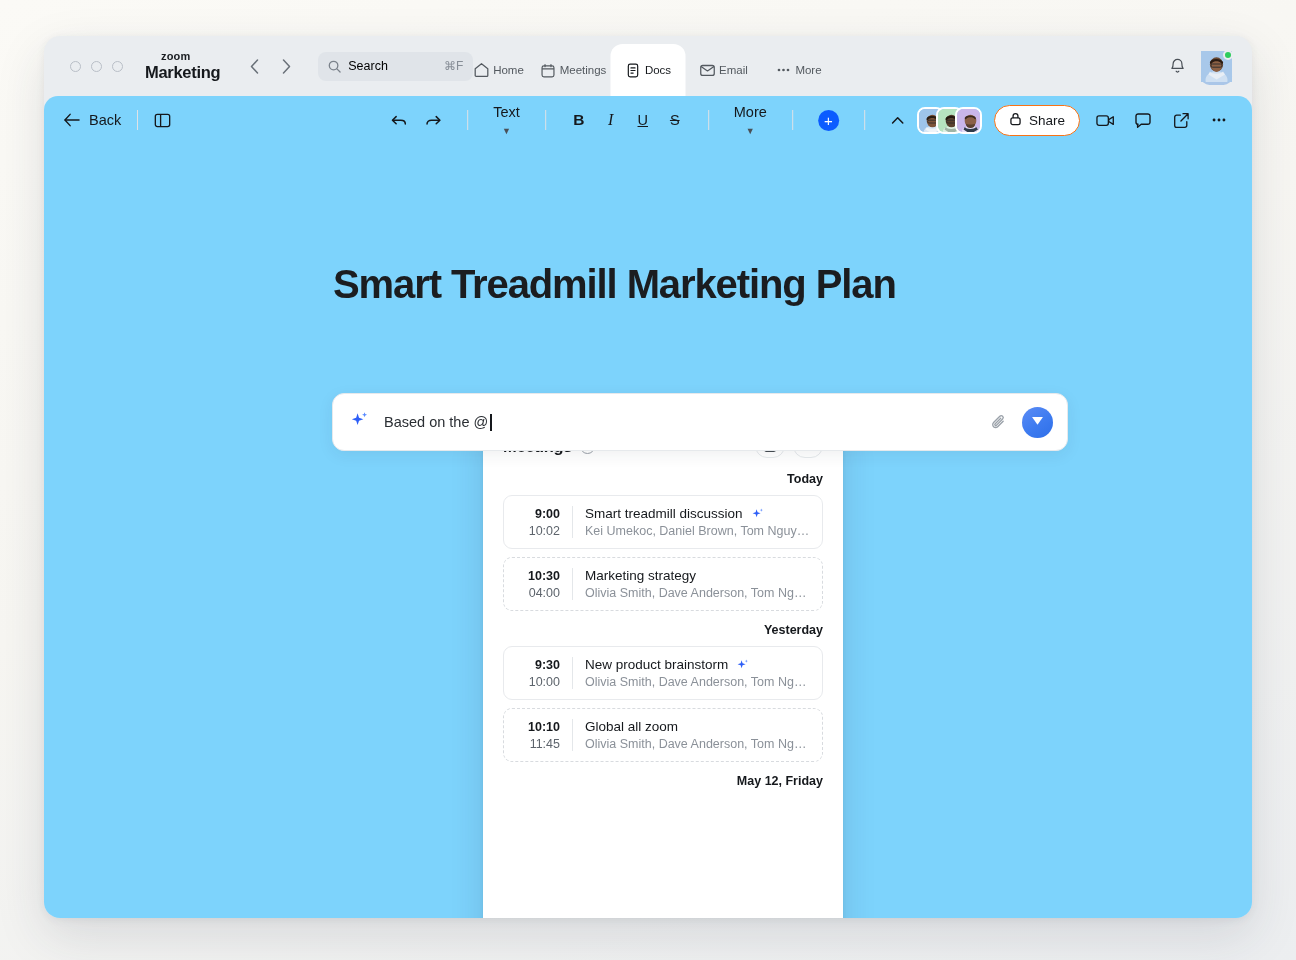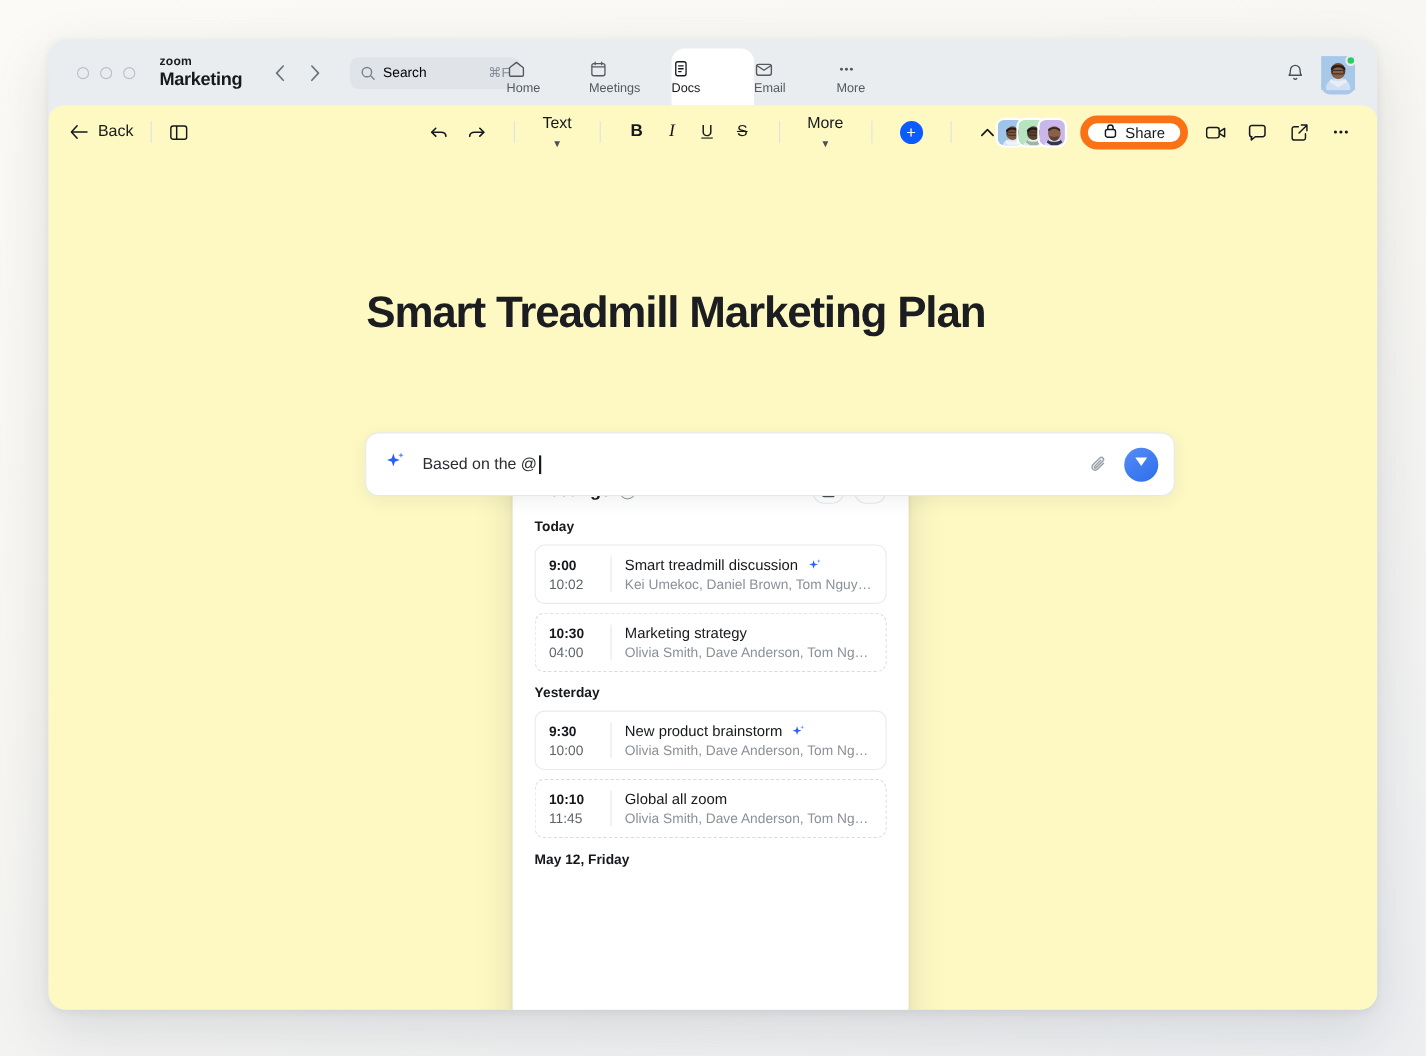--- a/index.html
+++ b/index.html
@@ -33,21 +33,21 @@
     display: flex; align-items: center;
   }
   .traffic { display: flex; gap: 10px; margin-left: 26px; }
   .dot {
     width: 11px; height: 11px; border-radius: 50%;
     border: 1.3px solid #b9bfc7; background: transparent;
   }
   .brand { margin-left: 22px; line-height: 1; }
   .brand .z {
     font-size: 11px; font-weight: 700; color: #1a1d21;
-    letter-spacing: .2px; display: block; margin-bottom: 2px;
+    letter-spacing: .2px; display: block; margin-bottom: 2px; margin-left: 16px;
   }
   .brand .wp {
     font-size: 16.5px; font-weight: 700; color: #15181c;
     letter-spacing: -.3px; display: block;
   }
   .navarrows { display: flex; gap: 8px; margin-left: 22px; color: #6a7179; }
   .navarrows .arw {
     width: 24px; height: 24px; display: flex; align-items: center; justify-content: center;
     font-size: 17px; cursor: pointer;
   }
@@ -60,21 +60,21 @@
   .searchbox .sicon { color: #7b828b; display: flex; }
   .searchbox .sph { font-size: 12.5px; color: #000000; flex: 1; }
   .searchbox .skbd { font-size: 12px; color: #868d96; }
 
   .tabs {
     position: absolute; left: 50%; transform: translateX(-50%);
     bottom: 0; display: flex; align-items: flex-end; height: 60px;
   }
   .tab {
     width: 75px; height: 52px;
-    display: flex; flex-direction: column; align-items: flex-start; justify-content: center;
+    display: flex; flex-direction: row; align-items: center; justify-content: center;
     gap: 3px; cursor: pointer;
     border-radius: 12px 12px 0 0;
   }
   .tab .ticon { color: #53595f; height: 19px; display: flex; align-items: center; }
   .tab .tlabel { font-size: 11.5px; color: #53595f; }
   .tab.active { background: #ffffff; }
   .tab.active .ticon, .tab.active .tlabel { color: #15181c; }
 
   .titleright {
     position: absolute; right: 20px; top: 0; height: 60px;
@@ -88,21 +88,21 @@
   }
   .online {
     position: absolute; right: -1px; top: -1px;
     width: 10px; height: 10px; border-radius: 50%;
     background: #2ecc5e; border: 2px solid #eaedf0;
   }
 
   
   .doccard {
     position: absolute; left: 0; right: 0; top: 60px; bottom: 0;
-    background: #fef9c3;
+    background: #7dd3fc;
     border-radius: 14px 14px 0 0;
     overflow: hidden;
   }
 
   .doctoolbar {
     height: 48px; display: flex; align-items: center;
     padding: 0 20px; position: relative;
   }
   .backbtn {
     display: flex; align-items: center; gap: 9px;
@@ -140,21 +140,21 @@
   }
   .collabs { display: flex; }
   .collab {
     width: 27px; height: 27px; border-radius: 8px;
     border: 2px solid #fff; margin-left: -8px; overflow: hidden;
     position: relative;
   }
   .collab:first-child { margin-left: 0; }
   .sharebtn {
     height: 31px; padding: 0 14px; border-radius: 16px;
-    border: 7px solid #f97316; background: #fff;
+    border: 1px solid #f97316; background: #fff;
     display: flex; align-items: center; gap: 7px;
     font-size: 13.5px; color: #15181c; cursor: pointer;
   }
   .ticon-btn {
     width: 26px; height: 26px; display: flex; align-items: center; justify-content: center;
     color: #15181c; cursor: pointer;
   }
 
   
   .doctitle {
@@ -187,29 +187,30 @@
   .clip { color: #9aa1a9; cursor: pointer; display: flex; margin-right: 14px; }
   .sendbtn {
     width: 31px; height: 31px; border-radius: 50%;
     background: linear-gradient(145deg, #5b8cf5 0%, #3d7bf0 55%, #2e6fe8 100%);
     display: flex; align-items: center; justify-content: center;
     cursor: pointer;
   }
 
   
   .meetings {
-    position: absolute; left: 422px; top: 322px;
+    position: absolute; left: 439px; top: 322px;
     width: 360px;
     background: #fff;
     border-radius: 12px;
     box-shadow: 0 10px 34px rgba(25,35,55,.14), 0 1px 4px rgba(25,35,55,.07);
     padding: 54px 20px 0 20px;
     height: 536px;
     overflow: hidden;
     z-index: 4;
+    text-align: right;
   }
   .mhead {
     position: absolute; left: 20px; right: 20px; top: 16px;
     display: flex; align-items: center;
   }
   .mtitle { font-size: 16.5px; font-weight: 700; color: #15181c; letter-spacing: -.3px; }
   .helpicon {
     margin-left: 8px; width: 15px; height: 15px; border-radius: 50%;
     border: 1.3px solid #9aa1a9; color: #7b828b;
     font-size: 10px; display: flex; align-items: center; justify-content: center;

